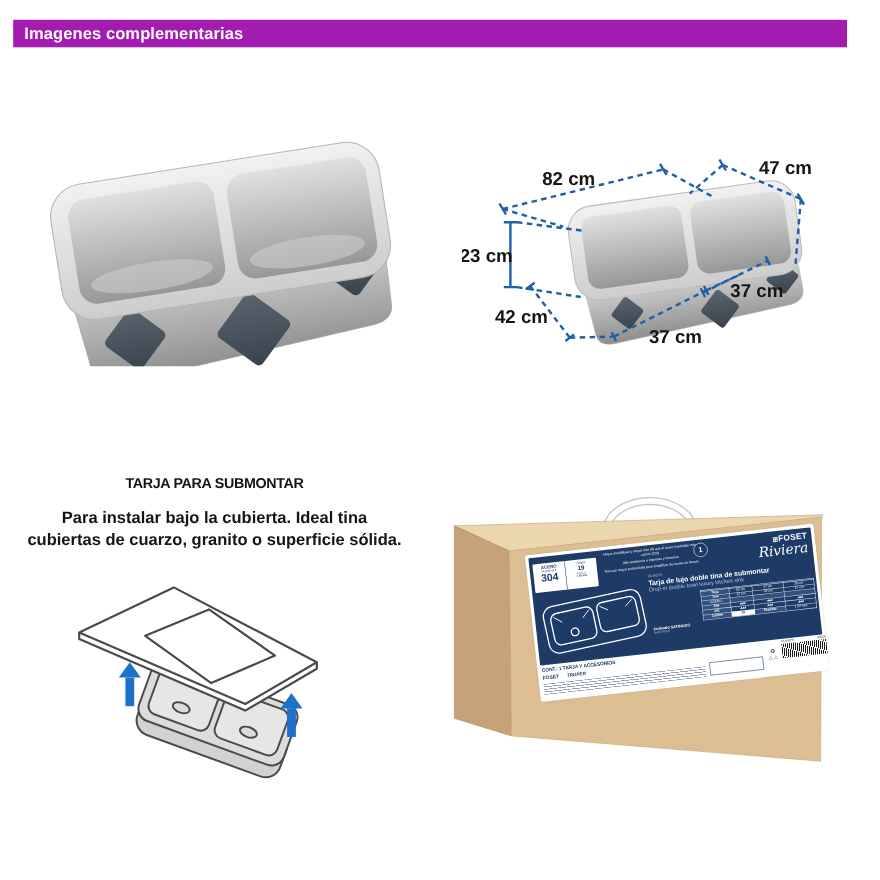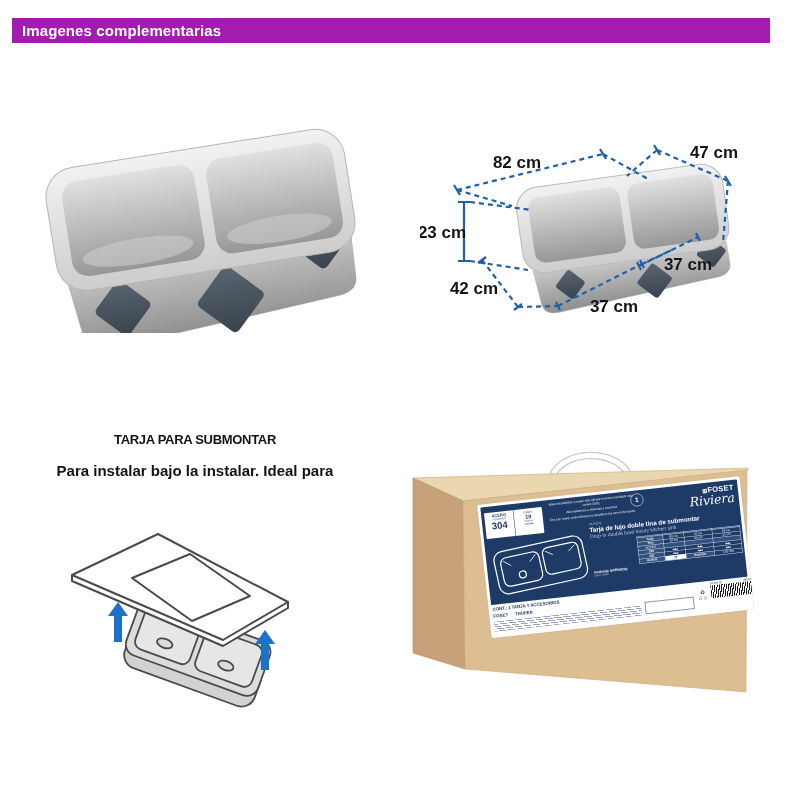--- a/index.html
+++ b/index.html
@@ -158,21 +158,22 @@
 
     <path class="dash" d="M219,148 L278,119"></path>
     <path class="tick" d="M217,144 L221,152 M276,115 L280,123"></path>
     <text class="dim" x="268" y="152" text-anchor="middle">37 cm</text>
   </svg>
 </div>
 
 <div class="feature-wrap">
   <h2>TARJA PARA SUBMONTAR</h2>
   <p>
-    <span style="display:block;">Para instalar bajo la instalar. Ideal para</span>
+    <span style="display:block;">Para instalar bajo la cubierta. Ideal tina</span>
+    <span style="display:block;">cubiertas de cuarzo, granito o superficie sólida.</span>
   </p>
 </div>
 
 <div class="under-wrap">
   <svg width="280" height="205" viewBox="0 0 280 205">
 
     <g transform="rotate(20 135 130)" stroke="#4a4a4a" stroke-width="1.8" stroke-linejoin="round">
       <rect x="70" y="126" width="138" height="44" rx="14" fill="#d2d2d2"></rect>
       <rect x="68" y="100" width="140" height="58" rx="12" fill="#dcdcdc"></rect>
       <rect x="76" y="106" width="58" height="44" rx="8" fill="#e6e6e6"></rect>

